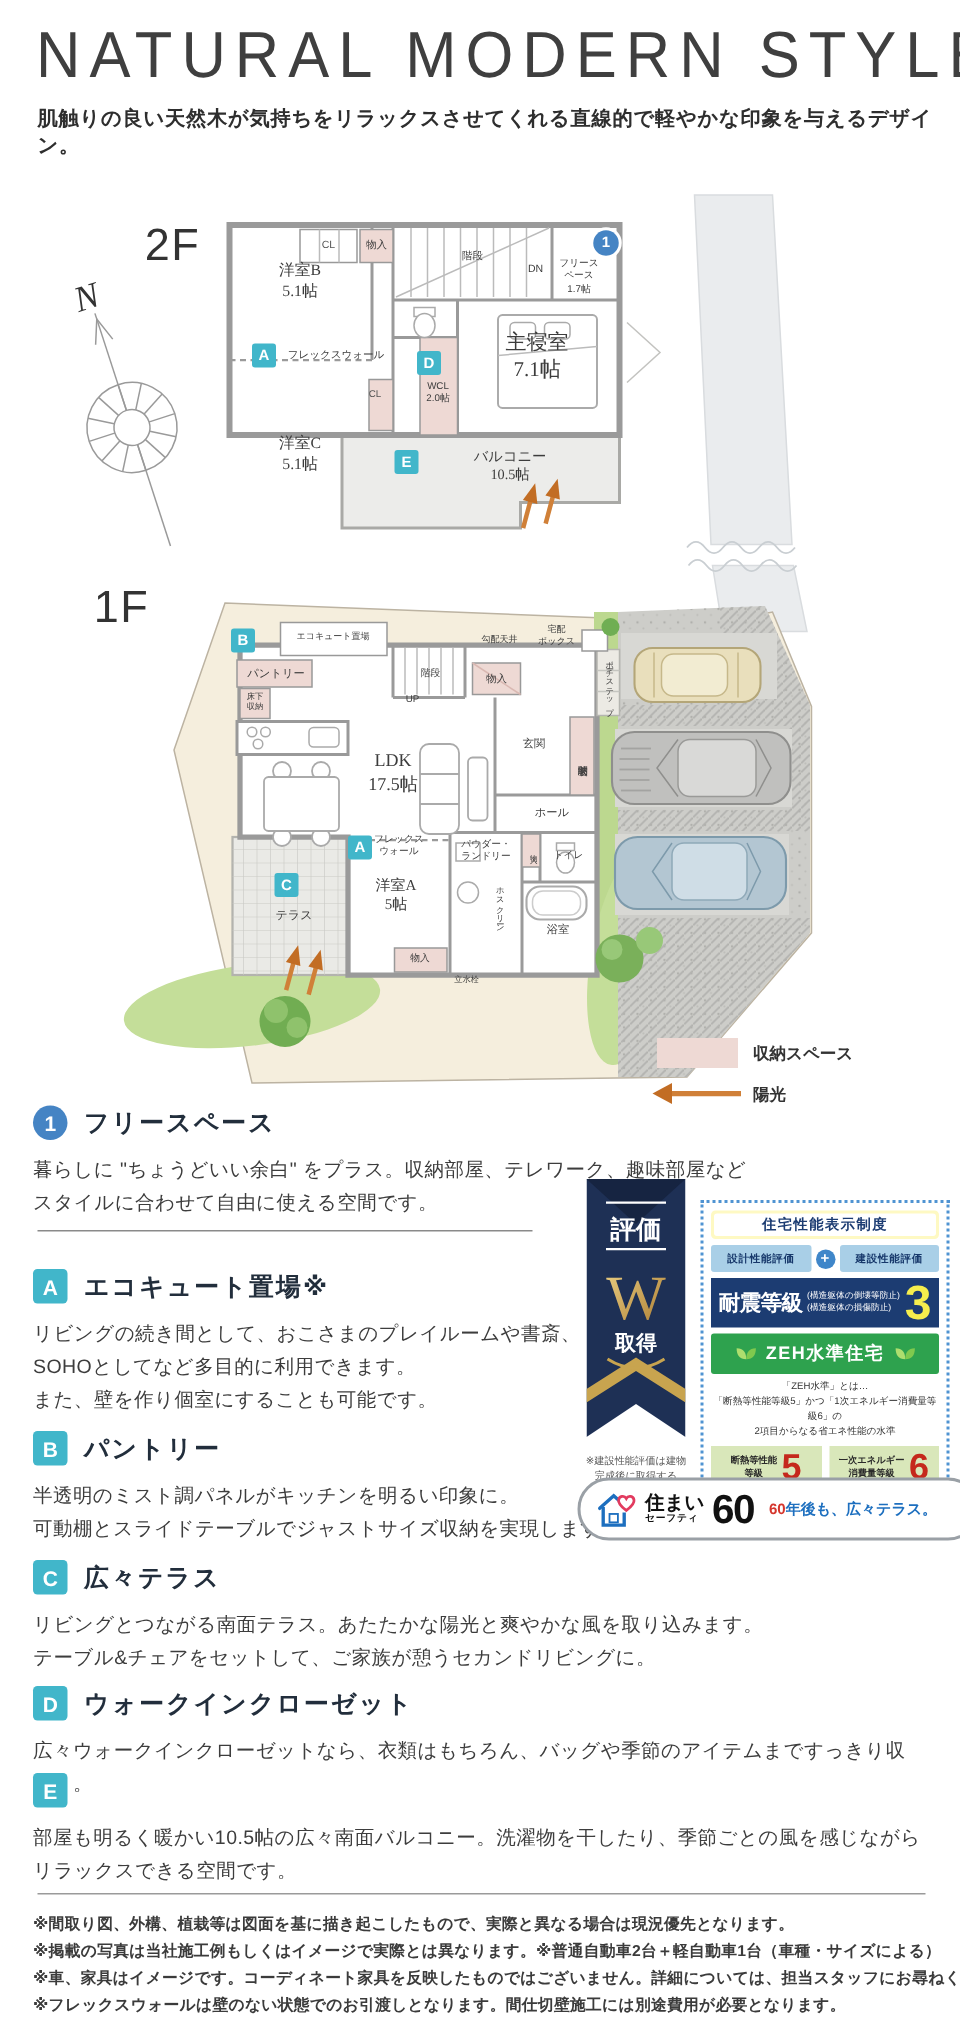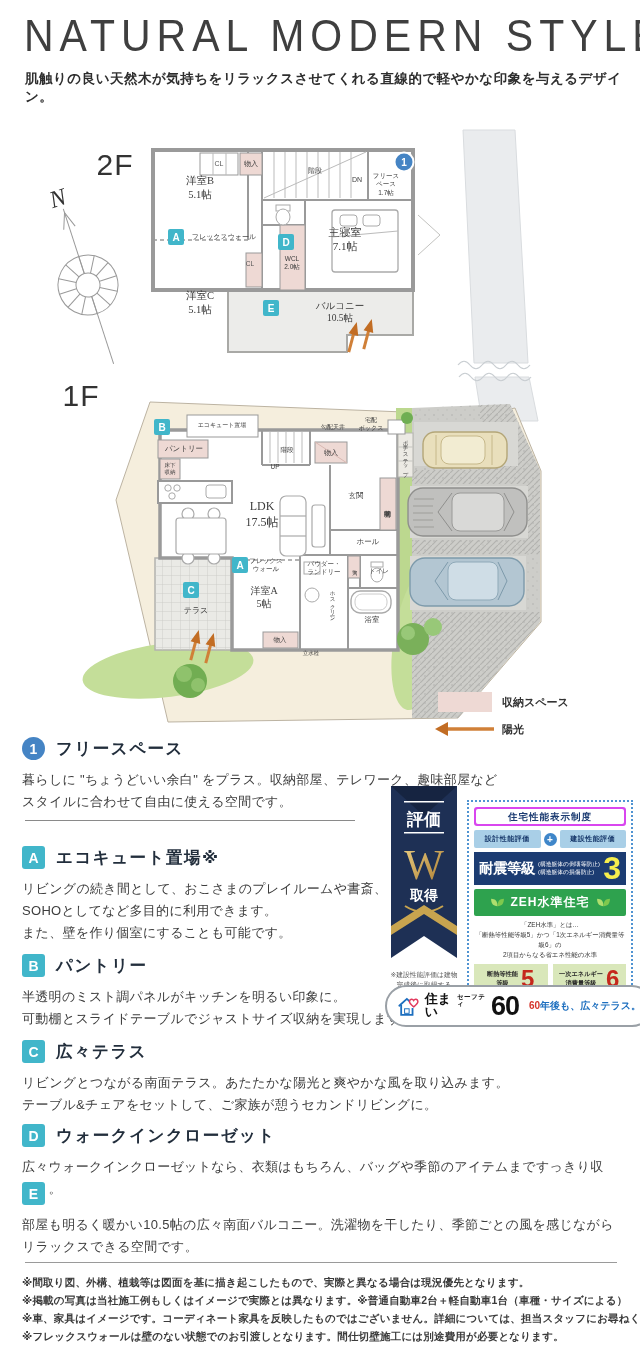--- a/index.html
+++ b/index.html
@@ -31,42 +31,42 @@
   .fm-ci{background:#4584c4;border-radius:50%;}
   .ft{font-size:16.5px;font-weight:bold;color:#222e3c;letter-spacing:1.5px;}
   .fb{margin:9px 0 0 0;font-size:13px;color:#3d3d3d;line-height:1.68;letter-spacing:.3px;}
   .ml{white-space:pre-line;}
   .divider{position:absolute;left:25px;top:820px;width:330px;border-top:1px solid #8a8a8a;}
   
   .cert{position:absolute;left:385px;top:786px;width:248px;height:242px;}
   .cert-note{position:absolute;left:2px;top:184px;width:74px;font-size:6.8px;color:#555;text-align:center;line-height:1.4;}
   .panel{position:absolute;left:82px;top:14px;width:152px;border:2px dotted #4f93d2;background:#fff;
          padding:5px;display:flex;flex-direction:column;gap:4px;}
-  .sys{background:#d946ef;border-radius:3px;padding:2px;}
+  .sys{background:#fef9c3;border-radius:3px;padding:2px;}
   .sys-in{background:#fff;border-radius:2px;color:#1c3c72;font-weight:bold;font-size:9.5px;
           text-align:center;line-height:15px;letter-spacing:1px;}
   .evrow{display:flex;align-items:center;gap:3px;}
   .pill{flex:1;background:#a9cfe7;color:#17386b;font-weight:bold;font-size:7px;text-align:center;
         border-radius:2px;padding:4px 0;letter-spacing:.5px;}
   .plus{width:13px;height:13px;border-radius:50%;background:#3f86c9;color:#fff;font-size:10px;font-weight:bold;
         display:flex;align-items:center;justify-content:center;flex:none;}
   .taishin{background:#1c3c72;color:#fff;display:flex;align-items:center;padding:3px 5px;gap:3px;}
   .taishin-l{font-size:14.5px;font-weight:bold;letter-spacing:-.5px;white-space:nowrap;}
   .taishin-subs{display:flex;flex-direction:column;font-size:5.8px;line-height:1.35;white-space:nowrap;}
   .taishin-n{margin-left:auto;color:#f6ee4d;font-size:32px;font-weight:bold;line-height:.85;}
   .zehbar{background:#2ea24e;border-radius:2px;color:#fff;font-weight:bold;font-size:12px;text-align:left;
           padding:5px 0;display:flex;align-items:center;justify-content:center;gap:6px;letter-spacing:1px;}
   .zehnotes{font-size:6.4px;color:#333;text-align:center;line-height:1.55;}
   .grades{display:flex;gap:5px;}
   .gbox{flex:1;background:#d9e7ba;display:flex;align-items:center;justify-content:center;gap:3px;padding:4px 1px;}
   .glabel{font-size:6.2px;font-weight:bold;color:#2a2a2a;text-align:center;line-height:1.35;}
   .gnum{color:#c5281c;font-size:24px;font-weight:bold;line-height:.9;}
   .safety{position:absolute;left:0;top:199px;width:244px;height:38px;border:2px solid #9aa0a6;border-radius:21px;
           background:#fff;display:flex;align-items:center;padding:0 10px;gap:5px;}
-  .sumai-col{display:flex;flex-direction:row;line-height:1;font-family:Liberation Mono, monospace;}
+  .sumai-col{display:flex;flex-direction:column;line-height:1;}
   .sumai{font-size:13px;font-weight:bold;color:#111;}
   .safety-s{font-size:6.5px;font-weight:bold;color:#111;letter-spacing:.5px;margin-top:2px;}
   .s60{font-size:27px;font-weight:bold;color:#111;letter-spacing:-1px;}
   .slogan{font-size:10px;font-weight:bold;color:#1d6fbf;margin-left:5px;white-space:nowrap;}
   .slogan .red{color:#d5352c;}
   
   .foot-div{position:absolute;left:25px;top:1262px;width:592px;border-top:1px solid #9a9a9a;}
   .fnote{position:absolute;left:22px;font-size:10.5px;font-weight:bold;color:#3b3b3b;letter-spacing:.2px;white-space:nowrap;}
 </style>
 </head>
@@ -318,27 +318,27 @@
     <div class="plabel" style="left:200px;top:63px;font-size:10.5px;">洋室B
 5.1帖</div>
     <div class="mk mk-sq" style="left:176px;top:112px;">A</div>
     <div class="plabel sans" style="left:224px;top:112px;font-size:7px;white-space:nowrap;">フレックスウォール</div>
     <div class="plabel" style="left:200px;top:135px;font-size:10.5px;margin-top:43px;">洋室C
 5.1帖</div>
     <div class="plabel sans" style="left:250px;top:139px;font-size:6.5px;color:#555;">CL</div>
     <div class="mk mk-sq" style="left:286px;top:117px;">D</div>
     <div class="plabel sans" style="left:292px;top:138px;font-size:6.5px;">WCL
 2.0帖</div>
-    <div class="plabel" style="left:345px;top:114px;font-size:11px;">主寝室
+    <div class="plabel" style="left:358px;top:114px;font-size:14px;">主寝室
 7.1帖</div>
     <div class="mk mk-sq" style="left:271px;top:183px;">E</div>
     <div class="plabel" style="left:316px;top:187px;font-size:9.5px;margin-left:24px;">バルコニー
 10.5帖</div>
 
-    <div class="plabel sans floor-big" style="left:81px;top:270px;">1F</div>
+    <div class="plabel sans floor-big" style="left:81px;top:280px;">1F</div>
     <div class="plabel sans" style="left:222px;top:301px;font-size:6px;">エコキュート置場</div>
     <div class="mk mk-sq" style="left:162px;top:302px;">B</div>
     <div class="plabel sans" style="left:184px;top:324px;font-size:7.5px;">パントリー</div>
     <div class="plabel sans" style="left:170px;top:344px;font-size:5.5px;">床下
 収納</div>
     <div class="plabel sans" style="left:333px;top:303px;font-size:6px;">勾配天井</div>
     <div class="plabel sans" style="left:331px;top:328px;font-size:7px;">物入</div>
     <div class="plabel sans" style="left:287px;top:325px;font-size:6.5px;">階段</div>
     <div class="plabel sans" style="left:275px;top:342px;font-size:6.5px;">UP</div>
     <div class="plabel sans" style="left:371px;top:300px;font-size:6px;">宅配

